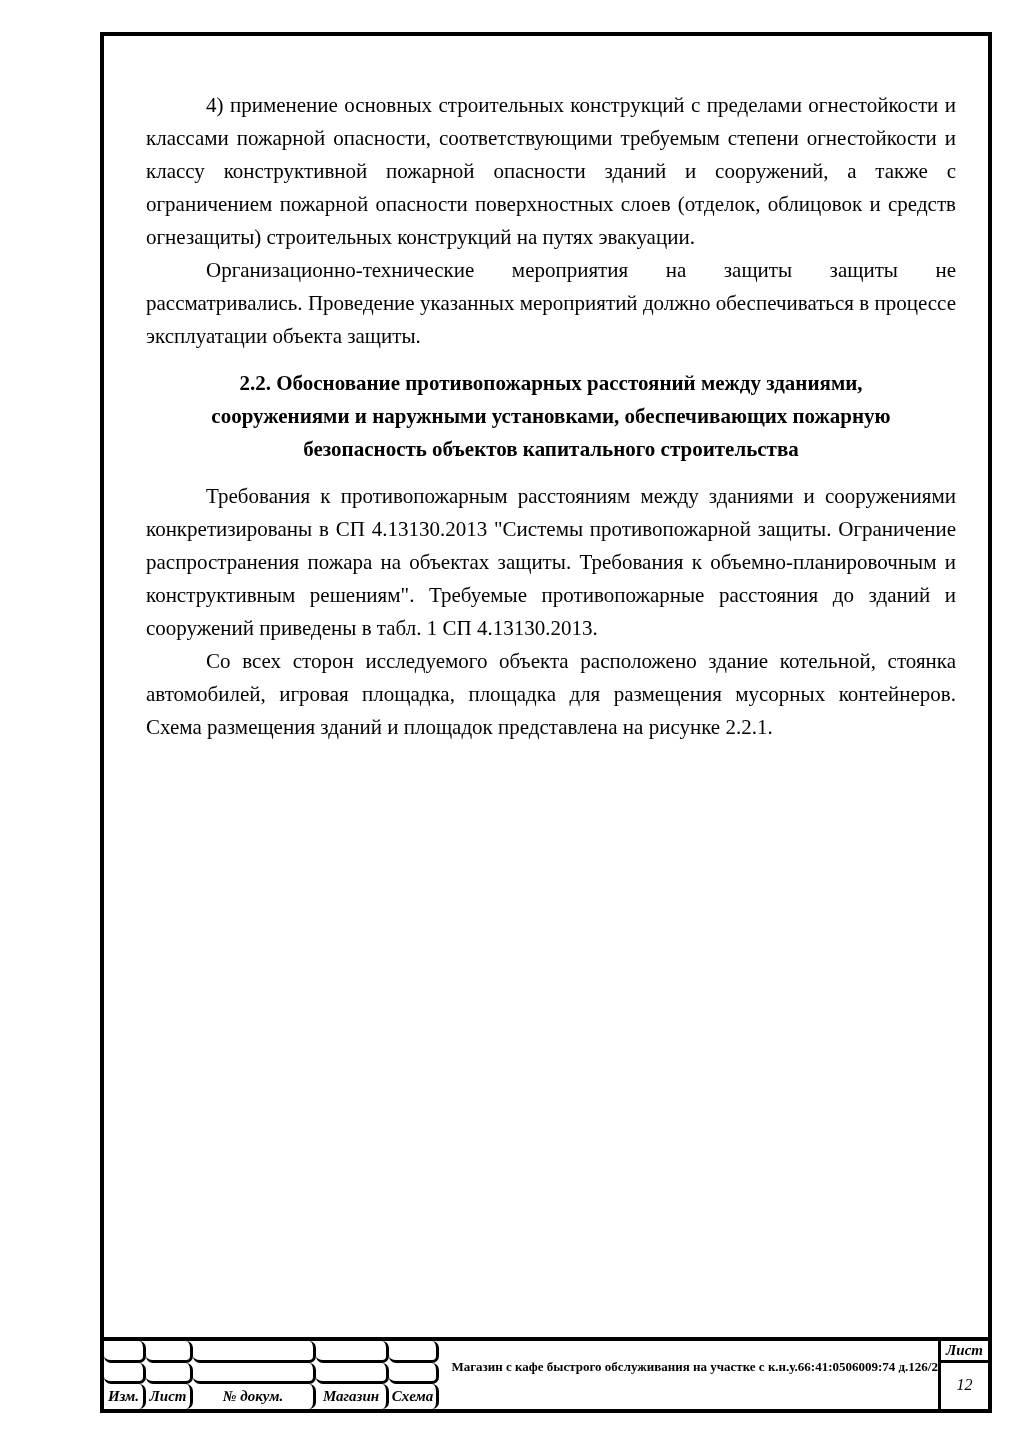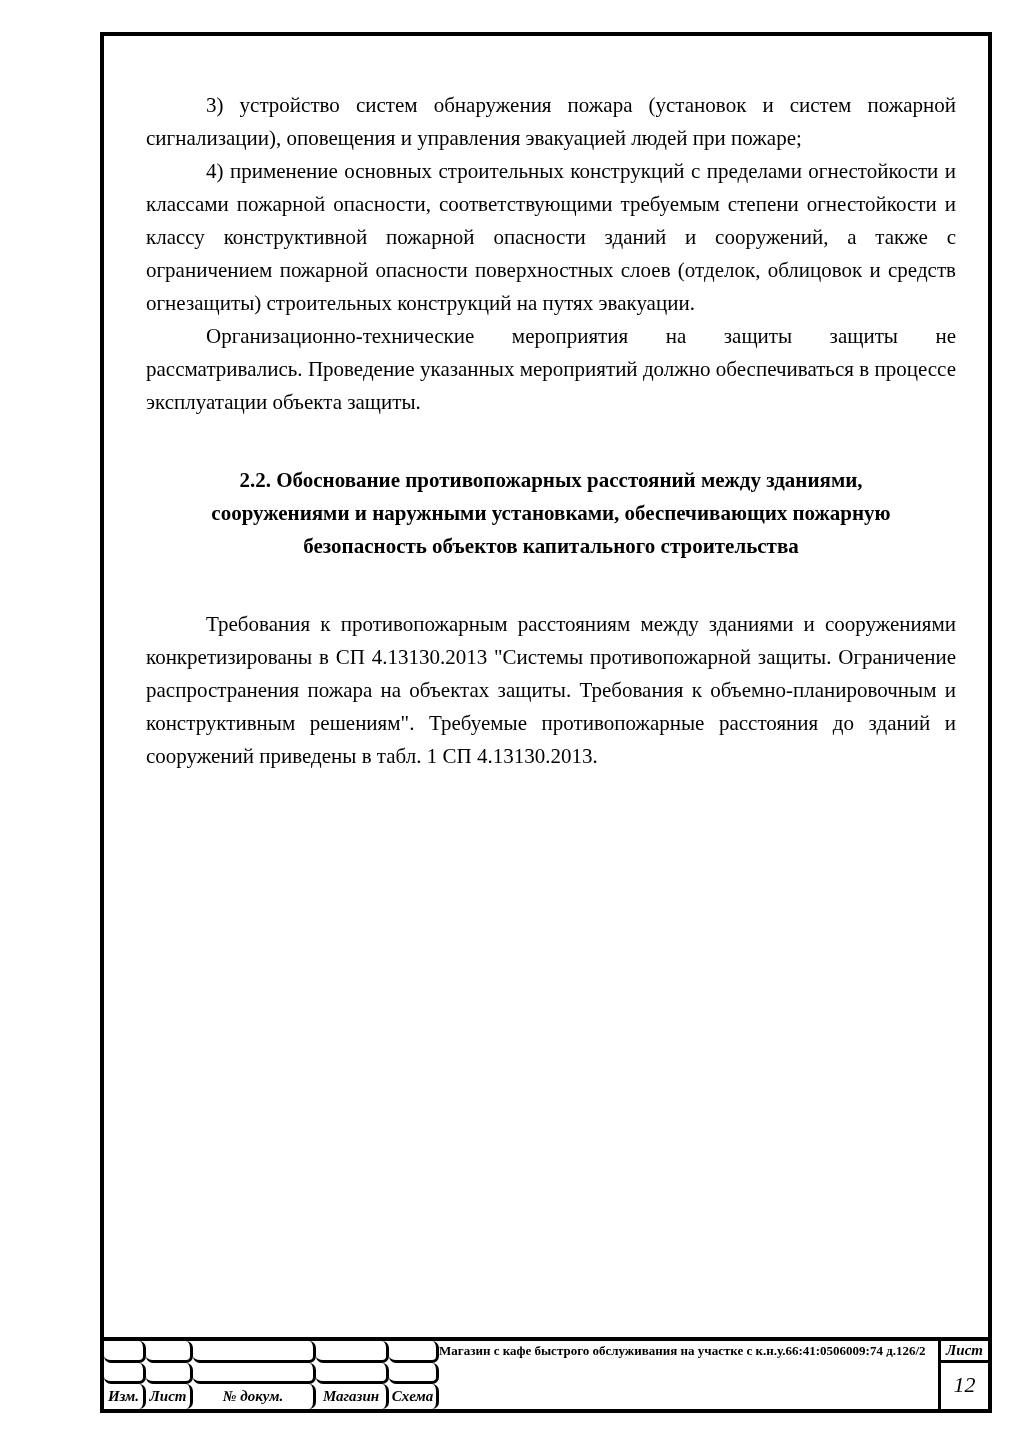--- a/index.html
+++ b/index.html
@@ -37,21 +37,21 @@
     line-height: 33px;
     text-align: justify;
     text-indent: 60px;
   }
   .heading {
     font-size: 21px;
     line-height: 33px;
     font-weight: bold;
     text-align: center;
     max-width: 745px;
-    margin: 45px auto;
+    margin: 14px auto;
     font-family: Liberation Serif, serif;
   }
   
   .titleblock {
     position: absolute;
     left: 0;
     right: 0;
     bottom: 0;
     height: 72px;
     border-top: 4px solid #000000;
@@ -87,25 +87,25 @@
     overflow: hidden;
   }
   .tb-main {
     position: absolute;
     left: 335px;
     right: 50px;
     top: 0;
     bottom: 0;
   }
   .tb-main .doc-title {
-    padding-top: 1px;
+    padding-top: 17px;
     font-weight: bold;
     font-size: 13px;
     line-height: 17px;
-    text-align: left;
+    text-align: right;
     white-space: nowrap;
   }
   .tb-sheet {
     position: absolute;
     right: 0;
     top: 0;
     bottom: 0;
     width: 50px;
     border-left: 3px solid #000000;
     box-sizing: border-box;
@@ -117,37 +117,37 @@
     font-style: italic;
     font-weight: bold;
     font-size: 15px;
     display: flex;
     align-items: center;
     justify-content: center;
   }
   .tb-sheet-number {
     height: 43px;
     font-style: italic;
-    font-size: 22px;
+    font-size: 16px;
     display: flex;
     align-items: center;
     justify-content: center;
   }
 </style>
 </head>
 <body>
 
 <div class="frame">
 
   <div class="content">
-    <p>3) устройство систем обнаружения пожара (установок и систем пожарной сигнализации), оповещения и управления эвакуацией людей при пожаре;</p>
     <p>4) применение основных строительных конструкций с пределами огнестойкости и классами пожарной опасности, соответствующими требуемым степени огнестойкости и классу конструктивной пожарной опасности зданий и сооружений, а также с ограничением пожарной опасности поверхностных слоев (отделок, облицовок и средств огнезащиты) строительных конструкций на путях эвакуации.</p>
     <p>Организационно-технические мероприятия на защиты защиты не рассматривались. Проведение указанных мероприятий должно обеспечиваться в процессе эксплуатации объекта защиты.</p>
     <div class="heading">2.2. Обоснование противопожарных расстояний между зданиями, сооружениями и наружными установками, обеспечивающих пожарную безопасность объектов капитального строительства</div>
     <p>Требования к противопожарным расстояниям между зданиями и сооружениями конкретизированы в СП 4.13130.2013 "Системы противопожарной защиты. Ограничение распространения пожара на объектах защиты. Требования к объемно-планировочным и конструктивным решениям". Требуемые противопожарные расстояния до зданий и сооружений приведены в табл. 1 СП 4.13130.2013.</p>
+    <p>Со всех сторон исследуемого объекта расположено здание котельной, стоянка автомобилей, игровая площадка, площадка для размещения мусорных контейнеров. Схема размещения зданий и площадок представлена на рисунке 2.2.1.</p>
   </div>
 
   <div class="titleblock">
 
     <div class="tb-left">
 
       <div class="tb-cell rb"></div>
       <div class="tb-cell rb"></div>
       <div class="tb-cell rb"></div>
       <div class="tb-cell rb"></div>

